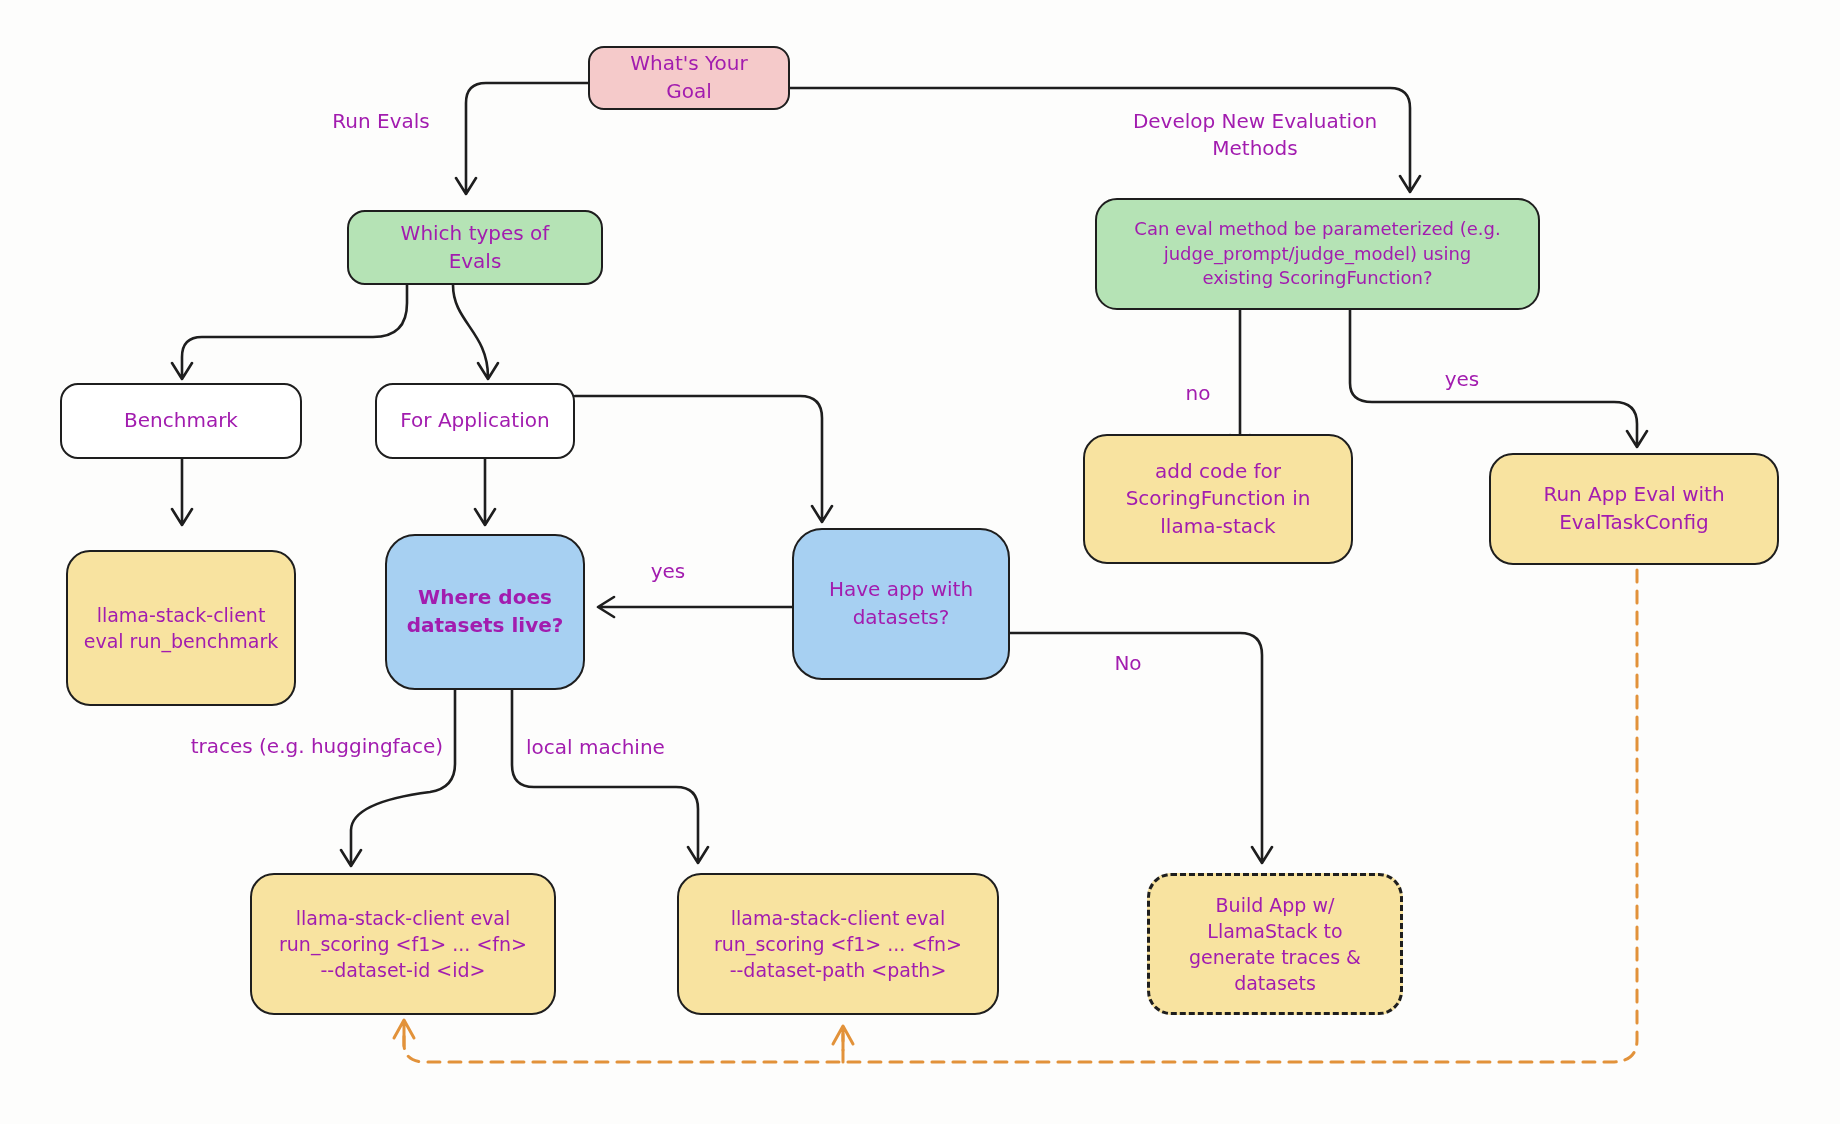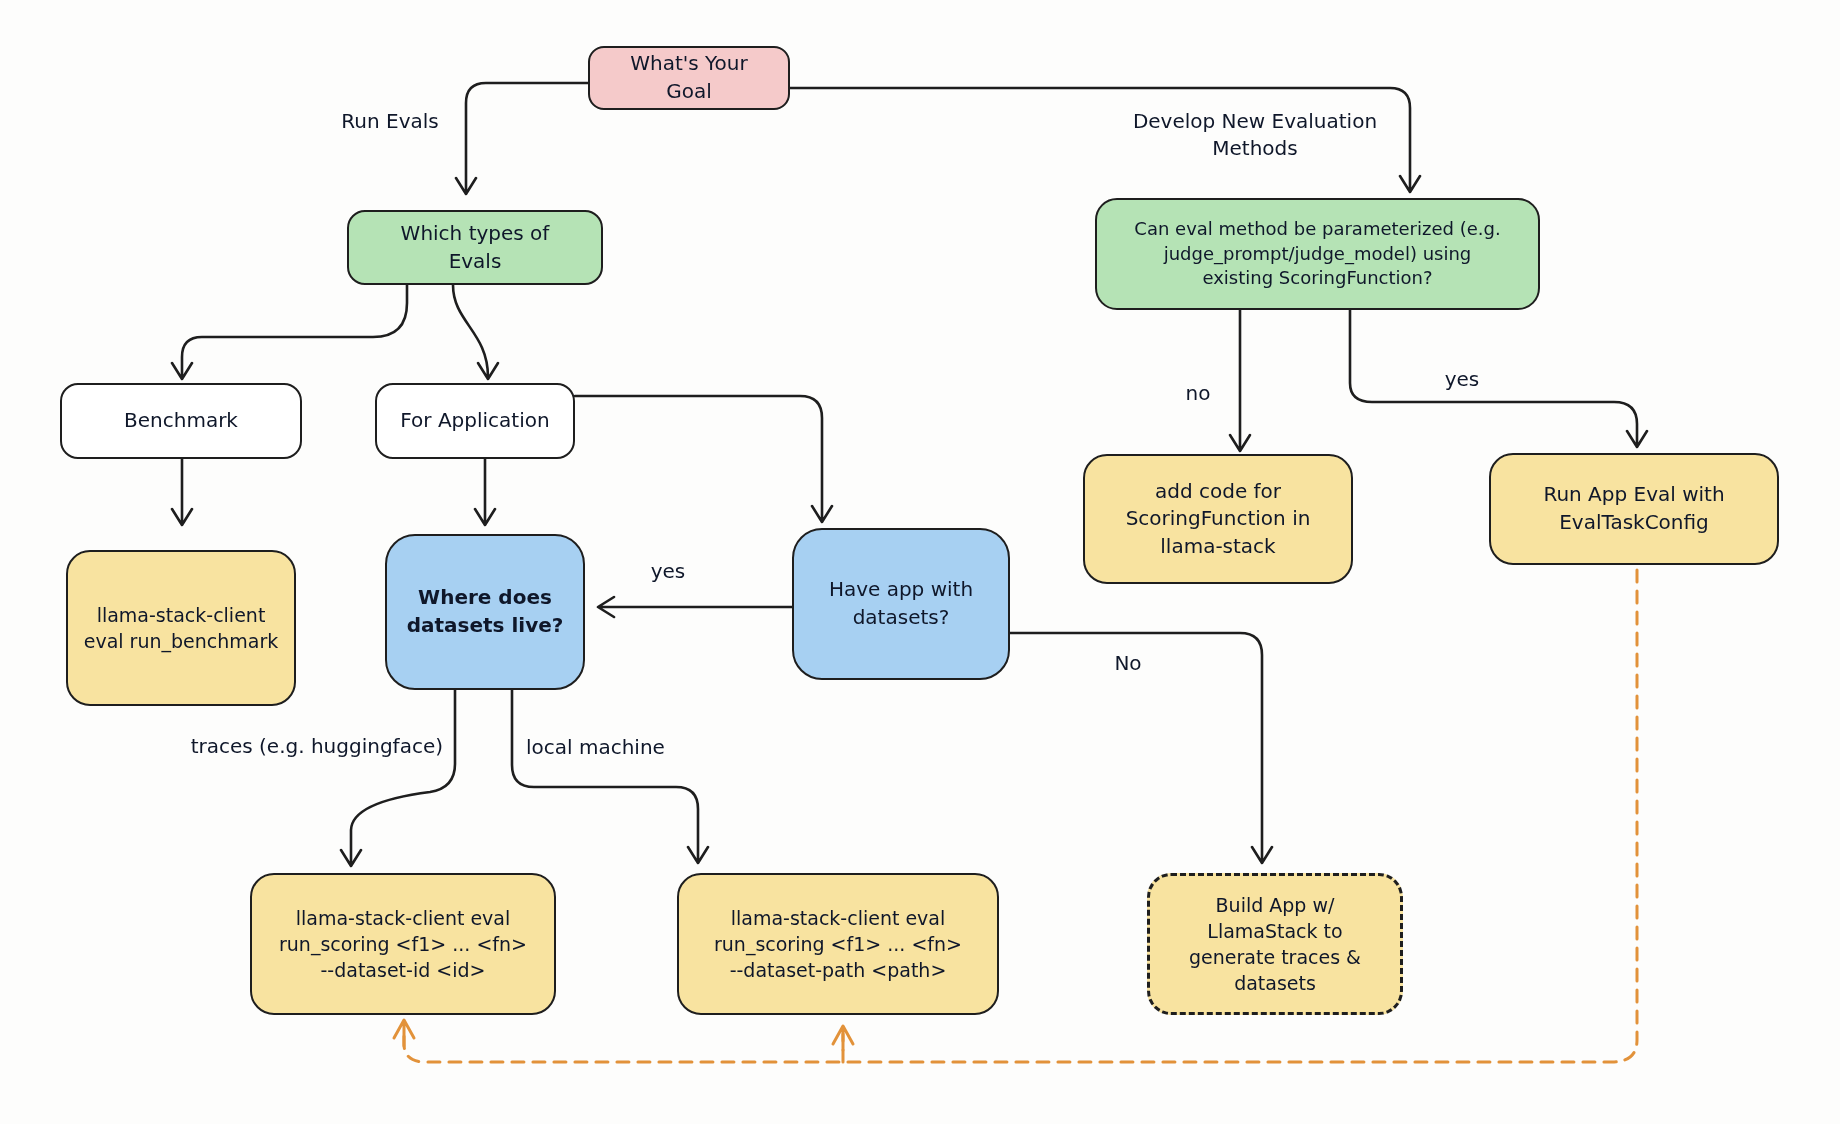--- a/index.html
+++ b/index.html
@@ -1,21 +1,21 @@
 <!DOCTYPE html>
 <html><head>
 <meta charset="utf-8">
 <style>
   html,body{margin:0;padding:0;background:#ffffff;}
   #stage{
     position:relative;
     width:1840px;height:1124px;
     background:#fdfdfc;
     font-family:"DejaVu Sans", sans-serif;
-    color:#0f172a;
+    color:#a21caf;
     overflow:hidden;
   }
   #edges{position:absolute;inset:0;z-index:1;}
   .node{
     position:absolute;z-index:2;
     display:flex;align-items:center;justify-content:center;
     text-align:center;
     border:2.5px solid #1e1e1e;
     border-radius:18px;
     box-sizing:border-box;
@@ -100,21 +100,21 @@
   <div class="node blue" style="left:385px;top:534px;width:200px;height:156px;font-weight:bold;">
     <span>Where does
 datasets live?</span>
   </div>
 
   <div class="node blue" style="left:792px;top:528px;width:218px;height:152px;">
     <span>Have app with
 datasets?</span>
   </div>
 
-  <div class="node yellow" style="left:1083px;top:454px;width:270px;height:130px;">
+  <div class="node yellow" style="left:1083px;top:434px;width:270px;height:130px;">
     <span>add code for
 ScoringFunction in
 llama-stack</span>
   </div>
 
   <div class="node yellow" style="left:1489px;top:453px;width:290px;height:112px;">
     <span>Run App Eval with
 EvalTaskConfig</span>
   </div>
 
@@ -130,21 +130,21 @@
 --dataset-path &lt;path&gt;</span>
   </div>
 
   <div class="node yellow dashed fs19" style="left:1147px;top:873px;width:256px;height:142px;">
     <span>Build App w/
 LlamaStack to
 generate traces &amp;
 datasets</span>
   </div>
 
-  <div class="edge-label" style="left:300px;top:108px;width:180px;">Run Evals</div>
+  <div class="edge-label" style="left:291px;top:108px;width:180px;">Run Evals</div>
 
   <div class="edge-label" style="left:1035px;top:108px;width:440px;">Develop New Evaluation
 Methods</div>
 
   <div class="edge-label" style="left:618px;top:558px;width:100px;">yes</div>
 
   <div class="edge-label" style="left:1148px;top:380px;width:100px;">no</div>
 
   <div class="edge-label" style="left:1412px;top:366px;width:100px;">yes</div>
 

